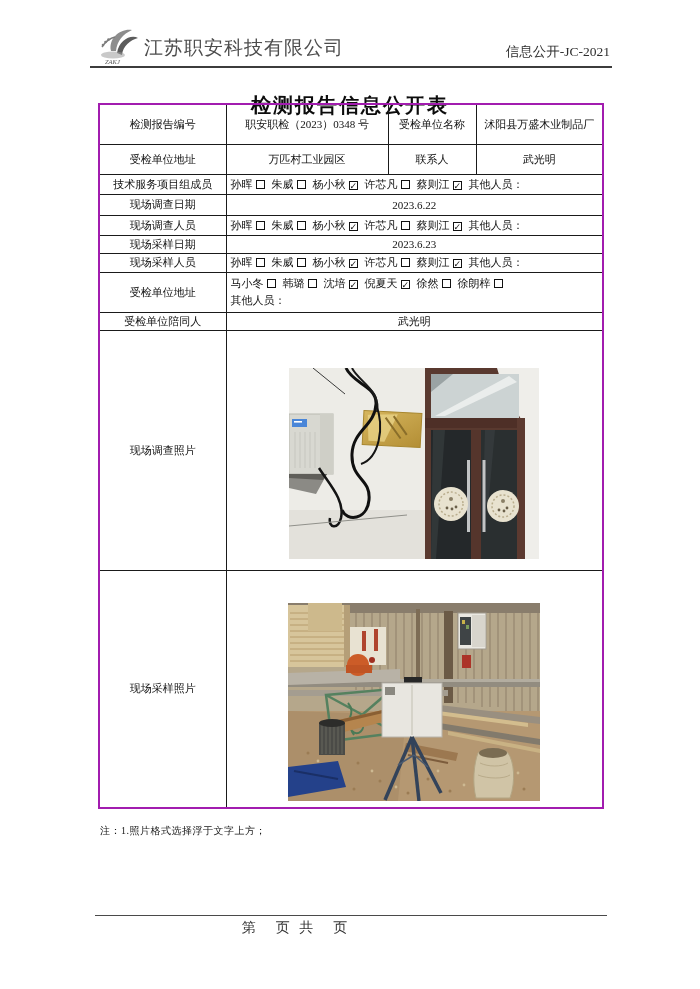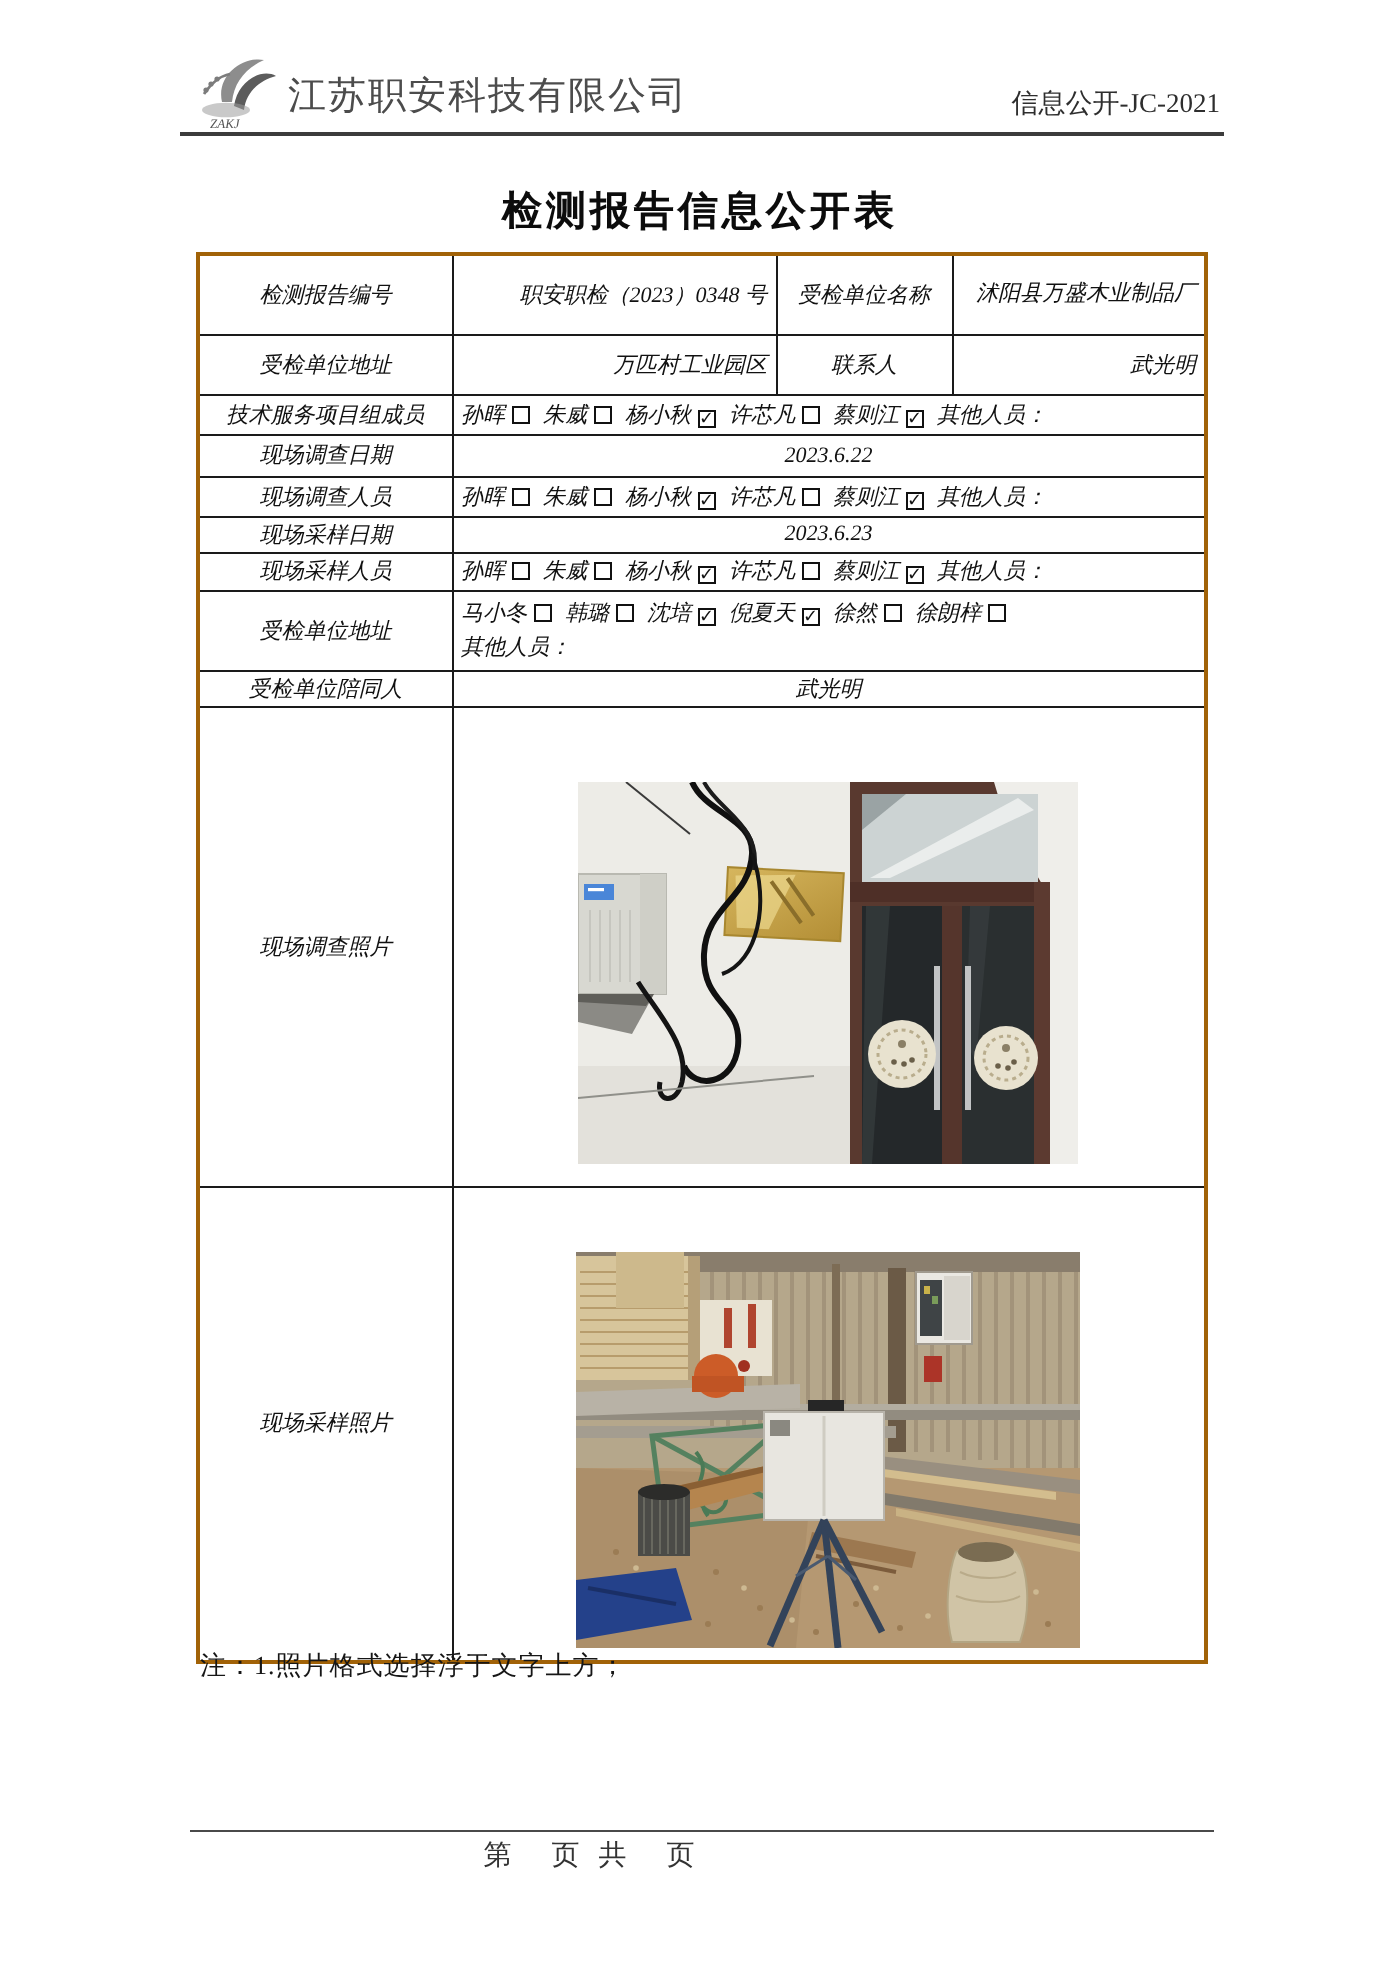--- a/index.html
+++ b/index.html
@@ -22,47 +22,46 @@
   .doc-code {
     position:absolute; right:2px; bottom:5px; font-size:13.5px; color:#2e2e2e;
   }
   
   .page-title {
     position:absolute; left:0; top:92px; width:700px; text-align:center;
     font-size:20px; font-weight:bold; letter-spacing:2px; color:#0c0c0c;
   }
   
   table.report {
-    position:absolute; left:98px; top:126px; width:504px;
+    position:absolute; left:98px; top:103px; width:504px;
     border-collapse:collapse; table-layout:fixed;
-    border:2px solid #a16207;
-    font-style:italic;
+    border:2px solid #a21caf;
   }
   table.report td {
     border:1px solid #1a1a1a; font-size:11px; padding:1px 4px;
     vertical-align:middle; color:#111;
   }
   td.lbl { text-align:center; }
-  td.val-left { text-align:right; padding-left:7px;margin-top:16px; }
+  td.val-left { text-align:center; padding-left:7px;margin-top:16px; }
   td.val-center { text-align:center; }
   td.wrap2 { line-height:1.35; padding:2px 12px 2px 6px; }
   td.members-cell { padding-left:7px; white-space:nowrap; overflow:hidden; }
   .member { margin-right:7px; white-space:nowrap; }
   .cbx {
     display:inline-block; width:9px; height:9px; border:1px solid #111;
     margin-left:3px; vertical-align:-1px; font-size:9px; line-height:8px;
     text-align:center; font-family:"DejaVu Sans",sans-serif; font-weight:bold;
   }
   .lab-line2 { display:block; margin-top:2px; }
   td.photo-cell { vertical-align:top; text-align:center; }
   .photo-box { display:block; margin:27px auto 0 auto; }
   .photo-box2 { display:block; margin:26px auto 0 auto; }
   
   .note {
-    position:absolute; left:100px; top:824px; font-size:13px; color:#161616;
+    position:absolute; left:100px; top:824px; font-size:10px; color:#161616;
     letter-spacing:0.5px;
   }
   .footer-rule {
     position:absolute; left:95px; top:915px; width:512px;
     border-top:1.5px solid #4a4a4a;
   }
   .footer-text {
     position:absolute; left:0; top:919px; width:592px; text-align:center;
     font-size:14px; color:#333; letter-spacing:3px;
   }

